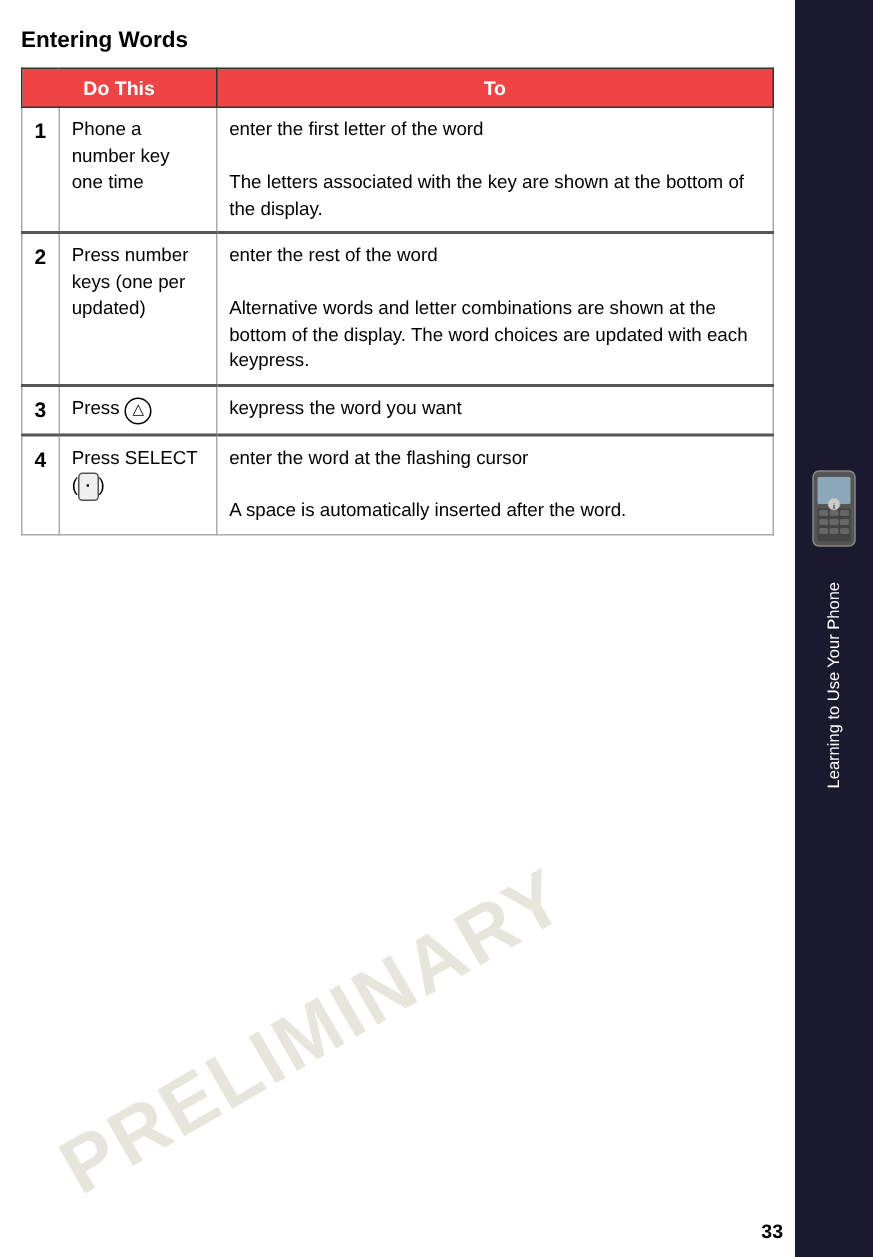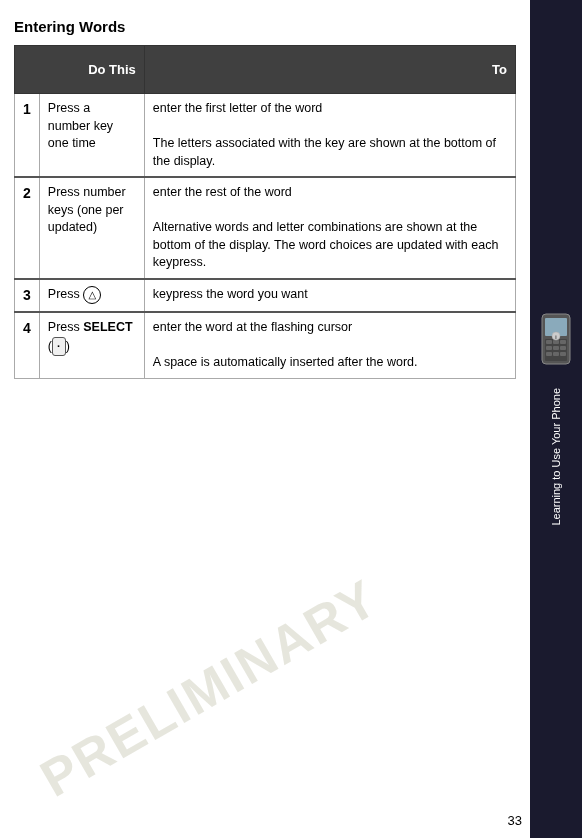--- a/index.html
+++ b/index.html
@@ -73,26 +73,26 @@
     }
 
     
     .instruction-table {
       width: 100%;
       border-collapse: collapse;
       border: 1px solid #333;
     }
 
     .instruction-table thead tr th {
-      background: #404040;
+      background: #ef4444;
       color: #ffffff;
       font-weight: bold;
       font-size: 13px;
-      padding: 16px 8px;
-      text-align: right;
+      padding: 5px 8px;
+      text-align: center;
       border: 1px solid #333;
     }
 
     .instruction-table tbody tr td {
       vertical-align: top;
       padding: 6px 8px;
       border: 1px solid #aaaaaa;
       font-size: 12.5px;
       color: #000000;
       line-height: 1.4;
@@ -113,21 +113,21 @@
 
     .instruction-table tbody tr td.to-col {
       font-size: 12.5px;
     }
 
     .row-divider td {
       border-top: 2px solid #555 !important;
     }
 
     .select-key {
-      font-weight: bold;
+      font-weight: normal;
     }
 
     
     .watermark {
       position: absolute;
       bottom: 120px;
       left: 20px;
       font-size: 52px;
       font-weight: bold;
       color: rgba(200, 200, 180, 0.45);
@@ -138,21 +138,21 @@
       user-select: none;
     }
 
     
     .page-number {
       position: absolute;
       bottom: 10px;
       right: 60px;
       font-size: 13px;
       color: #000;
-      font-weight: normal;
+      font-weight: bold;
     }
 
     .circle-arrow {
       width: 18px;
       height: 18px;
       border-radius: 50%;
       border: 1.5px solid #000;
       display: inline-flex;
       align-items: center;
       justify-content: center;
@@ -183,21 +183,21 @@
       <thead>
         <tr>
           <th colspan="2" style="width:125px;">Do This</th>
           <th>To</th>
         </tr>
       </thead>
       <tbody>
 
         <tr>
           <td class="step-num">1</td>
-          <td class="do-this">Press a number key one time</td>
+          <td class="do-this">Phone a number key one time</td>
           <td class="to-col">
             enter the first letter of the word
             <br><br>
             The letters associated with the key are shown at the bottom of the display.
           </td>
         </tr>
 
         <tr class="row-divider">
           <td class="step-num">2</td>
           <td class="do-this">Press number keys (one per updated)</td>

